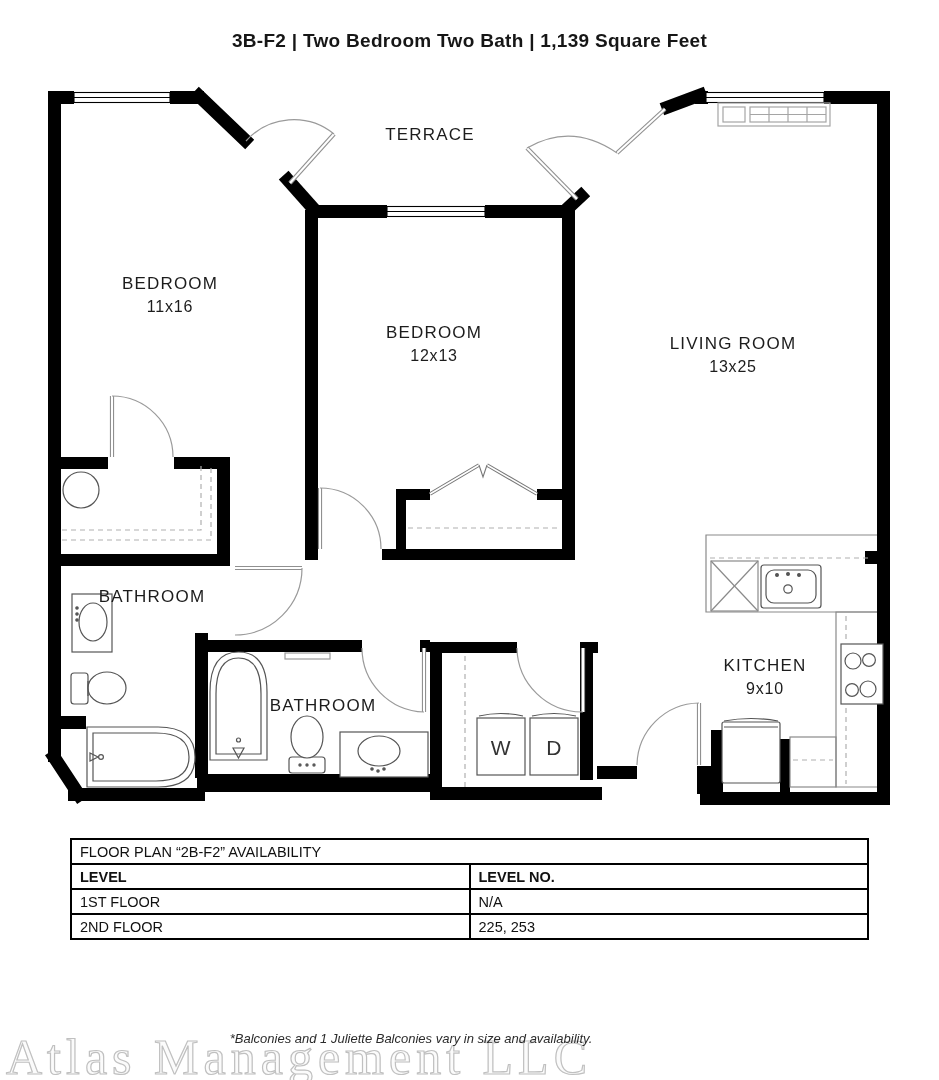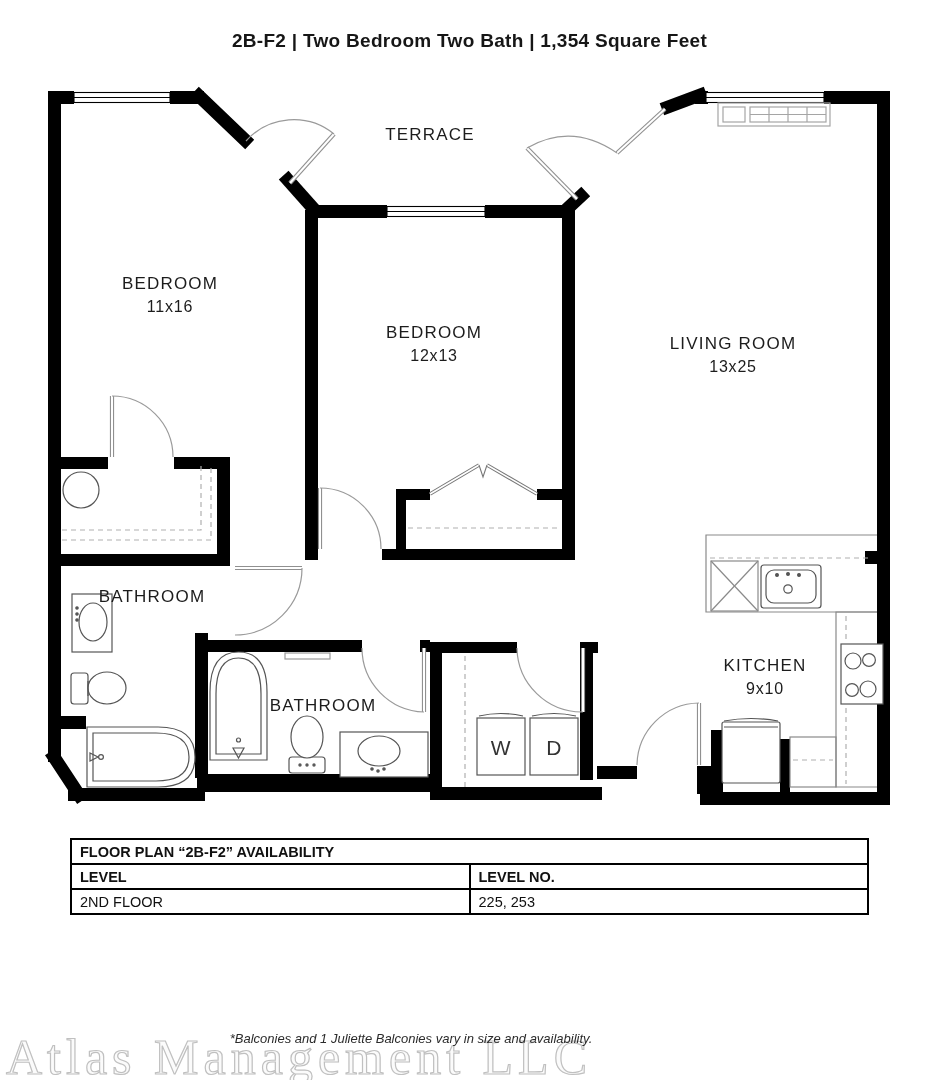--- a/index.html
+++ b/index.html
@@ -6,38 +6,38 @@
   .page{position:relative;width:939px;height:1080px;background:#fff;overflow:hidden;
         font-family:"Liberation Sans",sans-serif;}
   .title{position:absolute;top:30px;left:0;width:939px;text-align:center;
          font-size:19px;font-weight:bold;color:#161616;letter-spacing:.3px;}
   svg{position:absolute;top:0;left:0;}
   .avail-table{position:absolute;top:838px;left:70px;width:799px;
                border-collapse:collapse;table-layout:fixed;}
   .avail-table td{border:2px solid #000;font-size:14.5px;color:#111;
                   padding:1px 8px;height:21px;line-height:20px;white-space:nowrap;overflow:hidden;}
   .avail-table td.c1{width:110px;margin-top:48px;}
-  .avail-table tr.t-title td{font-weight:bold;border-radius:12px;}
+  .avail-table tr.t-title td{font-weight:normal;border-radius:12px;}
   .avail-table tr.t-head td{font-weight:bold;}
   .watermark{position:absolute;top:1028px;left:6px;font-family:"Liberation Serif",serif;
              font-size:50px;letter-spacing:5px;color:#fbfbfb;
              -webkit-text-stroke:1.2px #c0c0c0;white-space:nowrap;z-index:1;}
   .note{position:absolute;top:1031px;left:0;width:822px;text-align:center;
         font-style:italic;font-size:13px;color:#2b2b2b;z-index:2;}
   text{font-family:"Liberation Sans",sans-serif;}
   .room-lbl{font-size:17px;letter-spacing:1.2px;fill:#1c1c1c;}
   .dim-lbl{font-size:16px;letter-spacing:.8px;fill:#1c1c1c;}
   .wd-lbl{font-size:21px;letter-spacing:.5px;fill:#333;}
 </style>
 </head>
 <body>
 
 <div class="page">
 
-  <div class="title">2B-F2 | Two Bedroom Two Bath | 1,354 Square Feet</div>
+  <div class="title">3B-F2 | Two Bedroom Two Bath | 1,139 Square Feet</div>
 
   <svg width="939" height="820" viewBox="0 0 939 820" xmlns="http://www.w3.org/2000/svg">
 
     <g fill="#000" shape-rendering="crispEdges">
 
       <rect x="48" y="91" width="26" height="13"></rect>
       <rect x="170" y="91" width="34" height="13"></rect>
       <rect x="695" y="91" width="13" height="13"></rect>
       <rect x="824" y="91" width="66" height="13"></rect>
 
@@ -272,20 +272,24 @@
   <table class="avail-table">
     <tbody>
         <tr class="t-title">
       <td colspan="2">FLOOR PLAN “2B-F2” AVAILABILITY</td>
     </tr>
     <tr class="t-head">
       <td class="c1">LEVEL</td>
       <td>LEVEL NO.</td>
     </tr>
     <tr>
+      <td class="c1">1ST FLOOR</td>
+      <td>N/A</td>
+    </tr>
+    <tr>
       <td class="c1">2ND FLOOR</td>
       <td>225, 253</td>
     </tr>
   </tbody>
     </table>
 
   <div class="watermark">Atlas Management LLC</div>
   <div class="note">*Balconies and 1 Juliette Balconies vary in size and availability.</div>
 
 </div>

